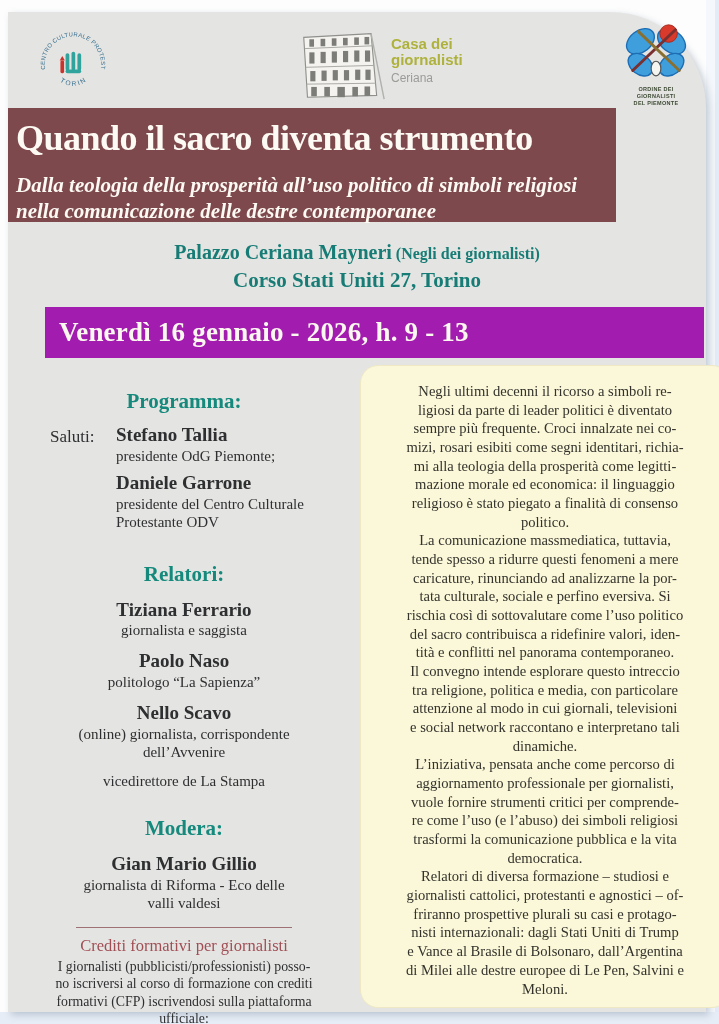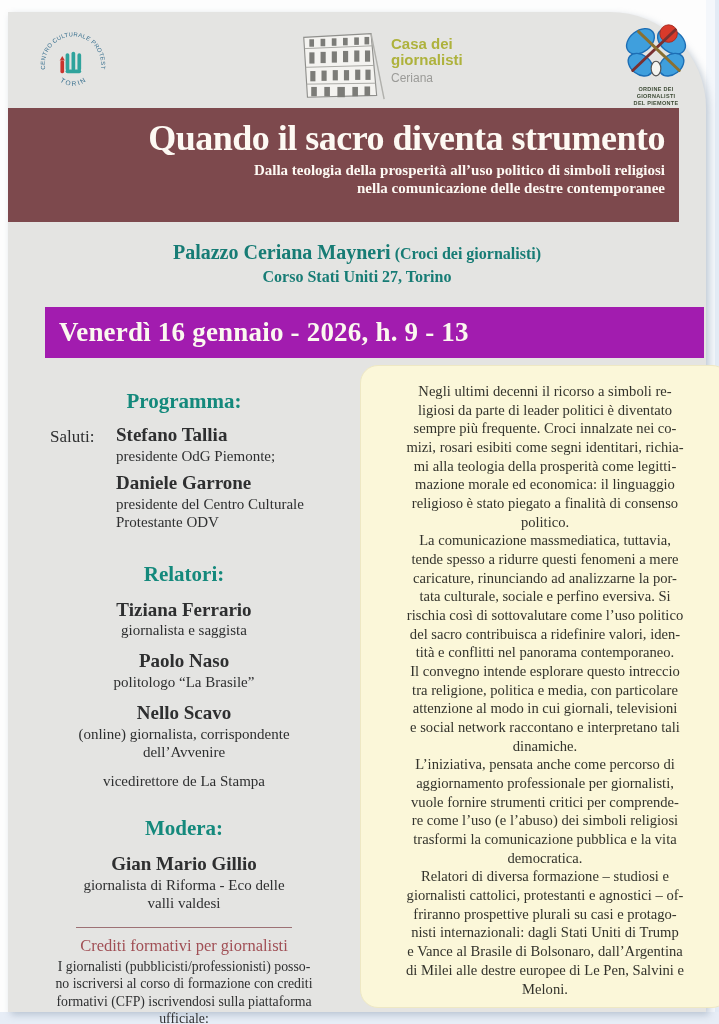--- a/index.html
+++ b/index.html
@@ -27,32 +27,32 @@
      font-family:"Liberation Sans","DejaVu Sans",sans-serif;}
   .casa-line{color:#aeb23c;font-size:15px;font-weight:bold;}
   .casa-region{color:#9b9b98;font-size:12px;margin-top:4px;font-weight:normal;}
   .logo-right{position:absolute;left:605px;top:8px;width:86px;text-align:center;}
   .ordine-text{font-family:"Liberation Sans","DejaVu Sans",sans-serif;
      font-size:5.5px;line-height:1.25;color:#3c4a34;font-weight:bold;
      text-transform:uppercase;letter-spacing:.3px;margin-top:-4px;}
 
   
   .banner{
-    position:absolute;left:0;top:96px;width:671px;height:114px;
+    position:absolute;left:0;top:96px;width:608px;height:114px;
     background:#7d494d;color:#fdf9f3;
-    box-sizing:border-box;padding:8px 14px 0 8px;text-align:right;
+    box-sizing:border-box;padding:8px 14px 0 8px;
   }
   .banner-title{font-size:36px;font-weight:700;letter-spacing:-0.5px;line-height:1.25;}
-  .banner-sub{font-size:15px;font-weight:700;line-height:1.22;margin-top:0;white-space:pre-line;}
+  .banner-sub{font-size:21px;font-weight:700;line-height:1.22;margin-top:12px;white-space:pre-line;font-style:italic;}
 
   
   .venue{position:absolute;left:0;top:226px;width:698px;text-align:center;color:#177c75;line-height:1.4;}
   .venue-name{font-size:20px;font-weight:700;}
   .venue-note{font-size:16px;font-weight:700;}
-  .venue-address{font-size:16px;font-weight:700;}
+  .venue-address{font-size:21px;font-weight:700;}
 
   
   .dateband{
     position:absolute;left:37px;top:295px;width:659px;height:51px;
     background:#a21caf;color:#fbf8ef;box-sizing:border-box;
     display:flex;align-items:center;padding-left:14px;
     font-size:27px;font-weight:700;letter-spacing:.2px;
   }
 
   
@@ -183,21 +183,21 @@
 
   <div class="banner">
     <div class="banner-title">Quando il sacro diventa strumento</div>
     <div class="banner-sub">Dalla teologia della prosperità all’uso politico di simboli religiosi
 nella comunicazione delle destre contemporanee</div>
   </div>
 
   <div class="venue">
     <div>
       <span class="venue-name">Palazzo Ceriana Mayneri</span>
-      <span class="venue-note">(Croci dei giornalisti)</span>
+      <span class="venue-note">(Negli dei giornalisti)</span>
     </div>
     <div class="venue-address">Corso Stati Uniti 27, Torino</div>
   </div>
 
   <div class="dateband">Venerdì 16 gennaio - 2026, h. 9 - 13</div>
 
   <div class="left-col">
     <h2 class="col-heading h-programma">Programma:</h2>
 
     <div class="saluti-row">
@@ -212,21 +212,21 @@
     </div>
 
     <h2 class="col-heading h-relatori">Relatori:</h2>
 
     <div class="speaker">
       <div class="person-name">Tiziana Ferrario</div>
       <div class="person-role">giornalista e saggista</div>
     </div>
     <div class="speaker">
       <div class="person-name">Paolo Naso</div>
-      <div class="person-role">politologo “La Brasile”</div>
+      <div class="person-role">politologo “La Sapienza”</div>
     </div>
     <div class="speaker">
       <div class="person-name">Nello Scavo</div>
       <div class="person-role">(online) giornalista, corrispondente
 dell’Avvenire</div>
     </div>
     <div class="speaker">
       <div class="person-role">vicedirettore de La Stampa</div>
     </div>
 

